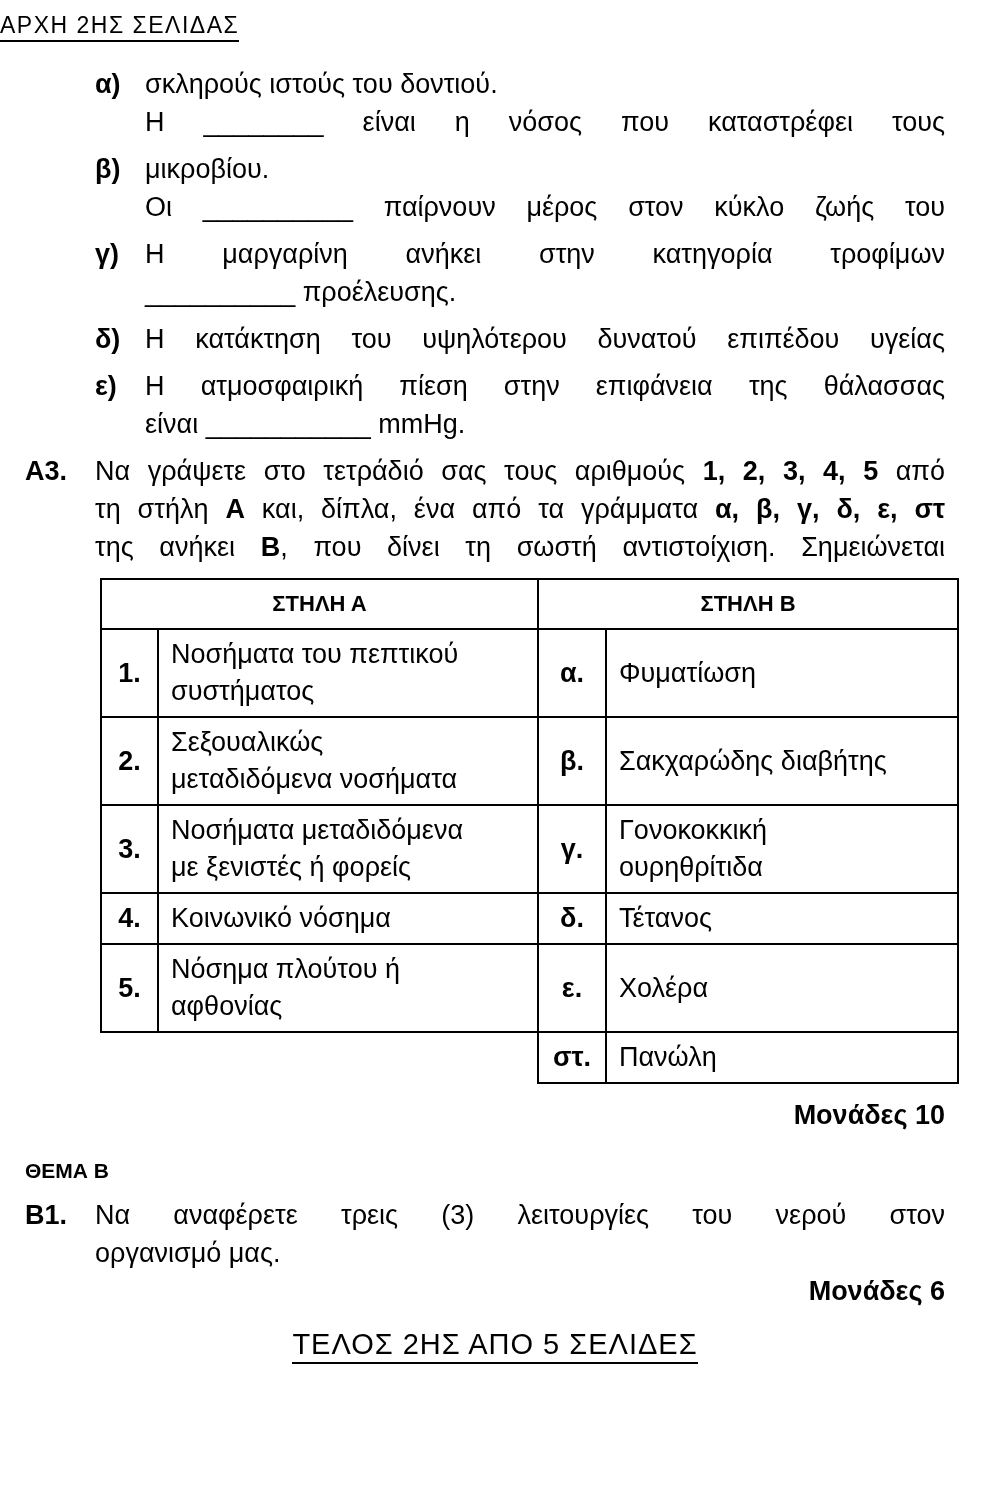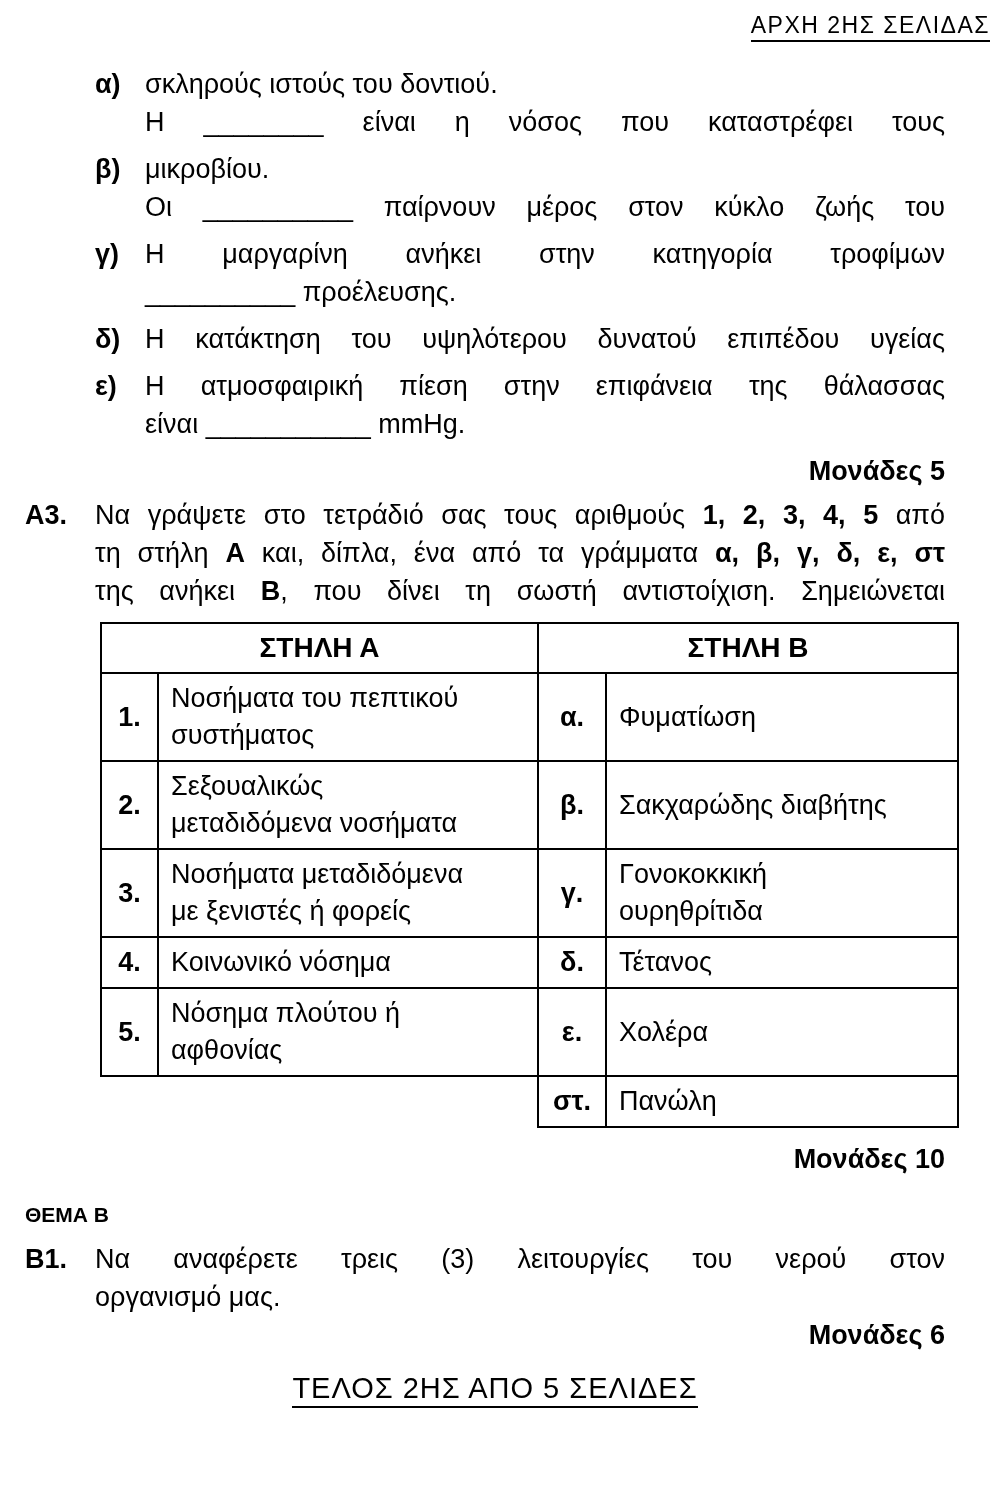--- a/index.html
+++ b/index.html
@@ -5,21 +5,21 @@
   html,body { margin:0; padding:0; background:#ffffff; }
   .page {
     position:relative;
     width:990px; height:1512px;
     background:#ffffff;
     color:#000;
     font-family:"Liberation Sans", sans-serif;
     overflow:hidden;
   }
   
-  .doc-header { padding-top:12px; text-align:right; font-size:23px; letter-spacing:1.5px; }
+  .doc-header { padding-top:12px; text-align:left; font-size:23px; letter-spacing:1.5px; }
   .doc-header .u, .doc-footer .u { border-bottom:2px solid #000; padding-bottom:2px; }
   .doc-footer { margin-top:18px; text-align:center; font-size:29px; letter-spacing:1px; }
 
   
   .items { margin:26px 45px 0 95px; font-size:27px; }
   .item { display:flex; margin-bottom:9px; }
   .plabel { width:50px; flex-shrink:0; font-weight:bold; line-height:38px; }
   .lines { flex:1; min-width:0; }
   .line { line-height:38px; min-height:38px; text-align:left; }
   .line.j { text-align:justify; text-align-last:justify; -moz-text-align-last:justify; text-justify:inter-word; }
@@ -34,21 +34,21 @@
 
   .theme { margin:18px 0 2px 25px; font-weight:bold; font-size:21px; line-height:38px; }
 
   
   table.match { border-collapse:collapse; margin:12px 0 0 100px; width:857px; table-layout:fixed; font-size:27px; }
   table.match col.c-num    { width:57px; }
   table.match col.c-atext  { width:380px; }
   table.match col.c-letter { width:68px; }
   table.match col.c-btext  { width:352px; }
   table.match th, table.match td { border:2px solid #000; }
-  table.match th { height:46px; text-align:center; font-weight:bold; font-size:28px; }
+  table.match th { height:46px; text-align:center; font-weight:bold; font-size:22px; }
   table.match td { padding:6px 12px; line-height:37px; vertical-align:middle; white-space:pre-line; }
   table.match td.num { text-align:center; font-weight:bold; padding:6px 4px; white-space:nowrap; }
   table.match td.ghost { border:none; }
 </style>
 </head>
 <body>
 
 <div class="page">
 
   <div class="doc-header">
@@ -85,21 +85,20 @@
     </div>
     <div class="item">
       <span class="plabel">ε)</span>
       <div class="lines">
           <div class="line j"><span>Η ατμοσφαιρική πίεση στην επιφάνεια της θάλασσας</span></div>
           <div class="line"><span>είναι ___________ mmHg.</span></div>
         </div>
     </div>
   </div>
 
-  <div class="marks">Μονάδες 5</div>
 
   <div class="qblock">
     <span class="plabel">Α3.</span>
     <div class="lines">
         <div class="line j"><span>Να γράψετε στο τετράδιό σας τους αριθμούς </span><span class="b">1, 2, 3, 4, 5</span><span> από</span></div>
         <div class="line j"><span>τη στήλη </span><span class="b">Α</span><span> και, δίπλα, ένα από τα γράμματα </span><span class="b">α, β, γ, δ, ε, στ</span></div>
         <div class="line j"><span>της ανήκει </span><span class="b">Β</span><span>, που δίνει τη σωστή αντιστοίχιση. Σημειώνεται</span></div>
       </div>
   </div>
 

